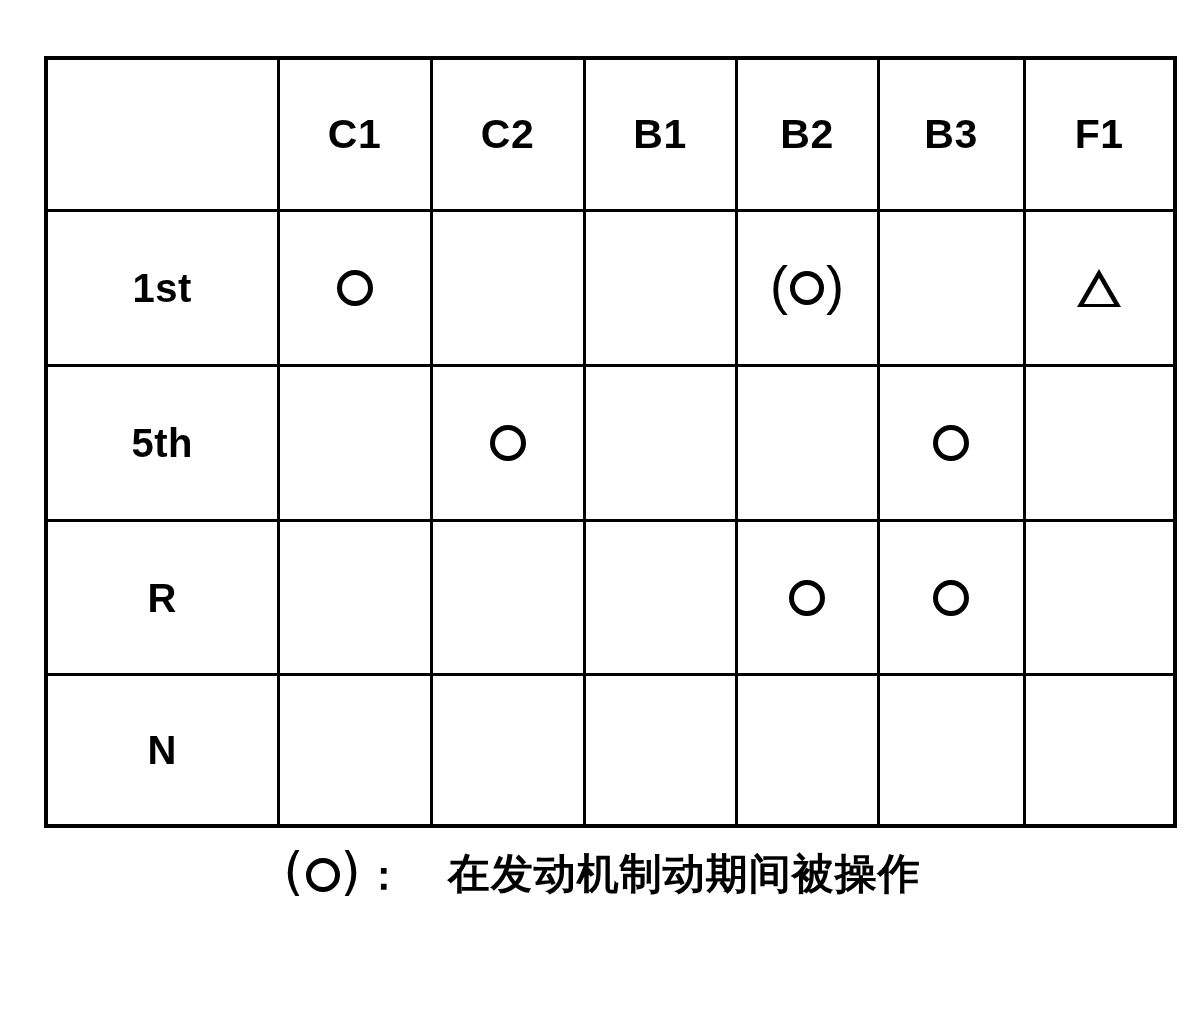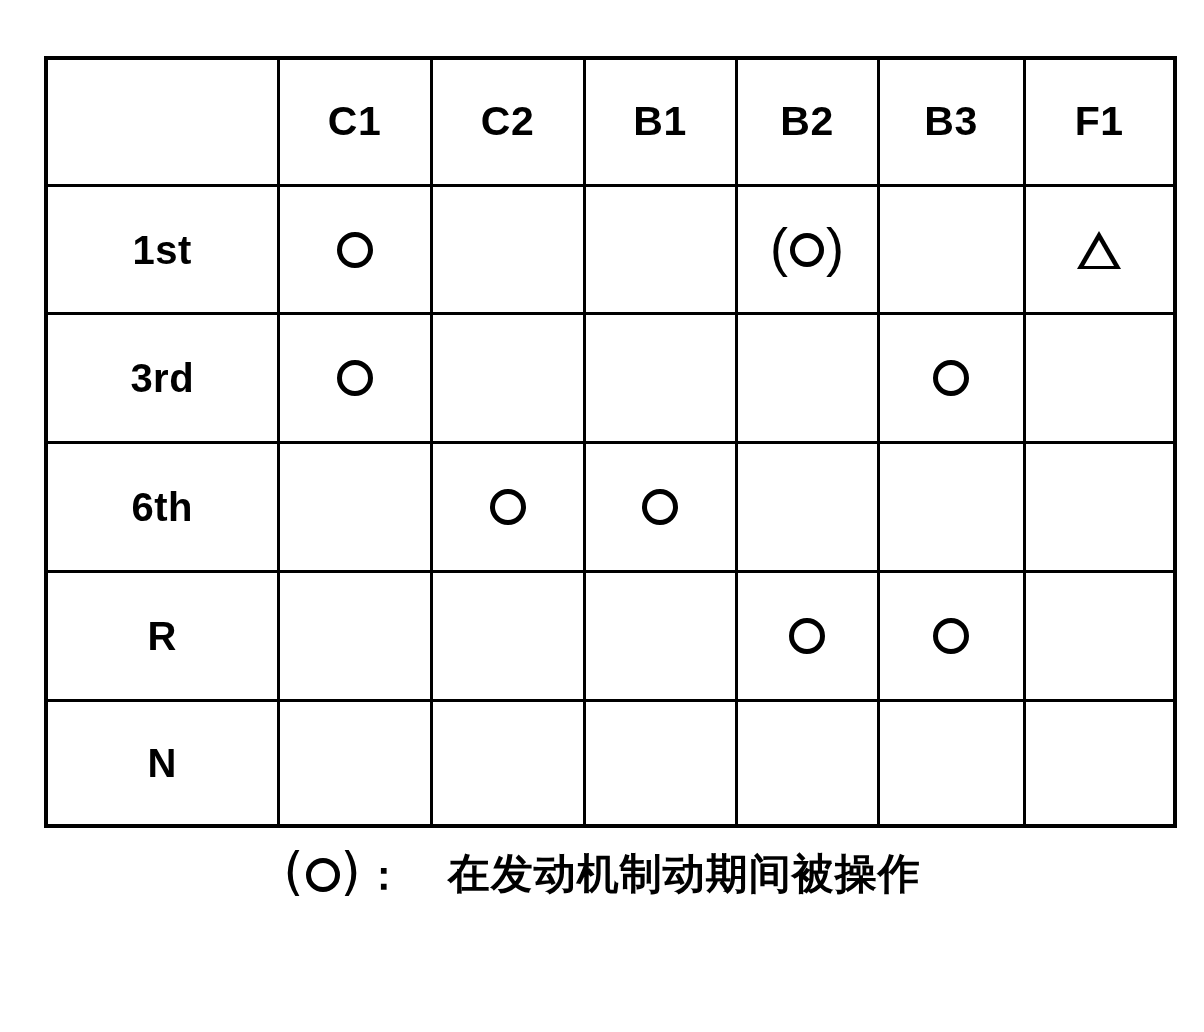--- a/index.html
+++ b/index.html
@@ -271,45 +271,34 @@
               <span class="paren">(</span>
               <span class="circle-mark"></span>
               <span class="paren">)</span>
             </span>
           </td>
           <td></td>
           <td><span class="triangle-mark"></span></td>
         </tr>
 
 
+
+
         <tr class="row-gear">
           <td>
-            <span class="gear-text">3rd</span>
-          </td>
-          <td><span class="mark circle-mark"></span></td>
-          <td></td>
-          <td></td>
-          <td></td>
-          <td><span class="mark circle-mark"></span></td>
-          <td></td>
-        </tr>
-
-
-
-        <tr class="row-gear">
-          <td>
-            <span class="gear-text">6th</span>
-          </td>
-          <td></td>
-          <td><span class="mark circle-mark"></span></td>
-          <td><span class="mark circle-mark"></span></td>
-          <td></td>
-          <td></td>
-          <td></td>
-        </tr>
+            <span class="gear-text">5th</span>
+          </td>
+          <td></td>
+          <td><span class="mark circle-mark"></span></td>
+          <td></td>
+          <td></td>
+          <td><span class="mark circle-mark"></span></td>
+          <td></td>
+        </tr>
+
 
         <tr class="row-gear">
           <td>
             <span class="gear-text">R</span>
           </td>
           <td></td>
           <td></td>
           <td></td>
           <td><span class="mark circle-mark"></span></td>
           <td><span class="mark circle-mark"></span></td>

